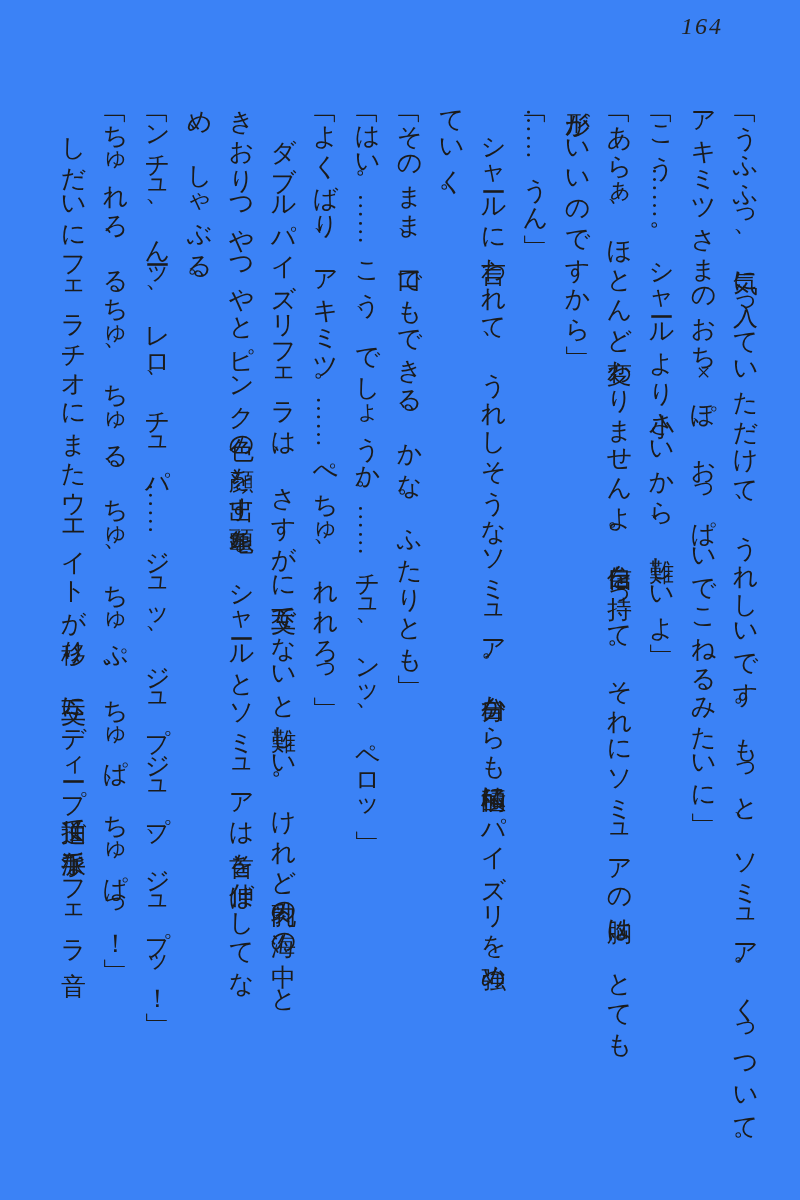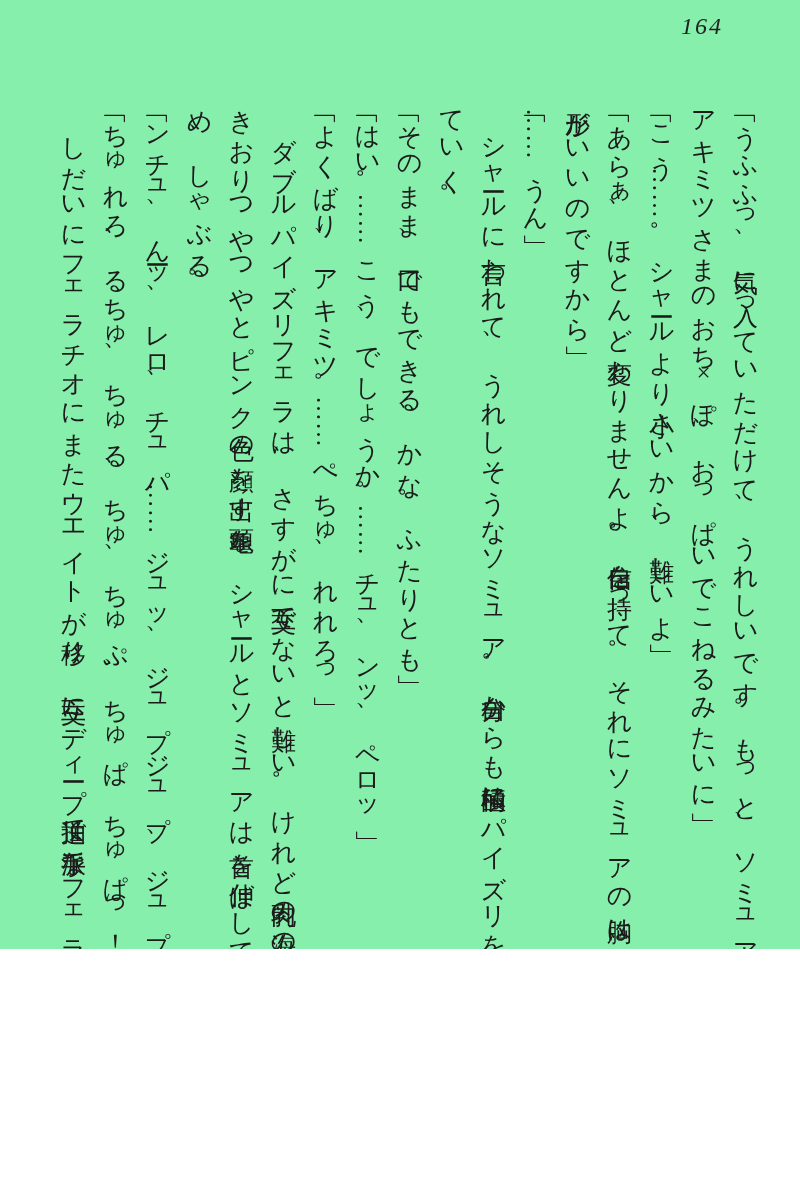--- a/index.html
+++ b/index.html
@@ -7,22 +7,22 @@
     padding: 0;
   }
   body {
     width: 800px;
     height: 1200px;
     background: #ffffff;
   }
   .book-page {
     position: relative;
     width: 800px;
-    height: 949px;
-    background: #86efac;
+    height: 1200px;
+    background: #3b82f6;
     overflow: hidden;
     font-family: "Liberation Serif", "DejaVu Serif", serif;
     color: #1b1b1b;
   }
   .page-number {
     position: absolute;
     top: 13px;
     left: 681px;
     font-size: 24px;
     font-style: italic;

